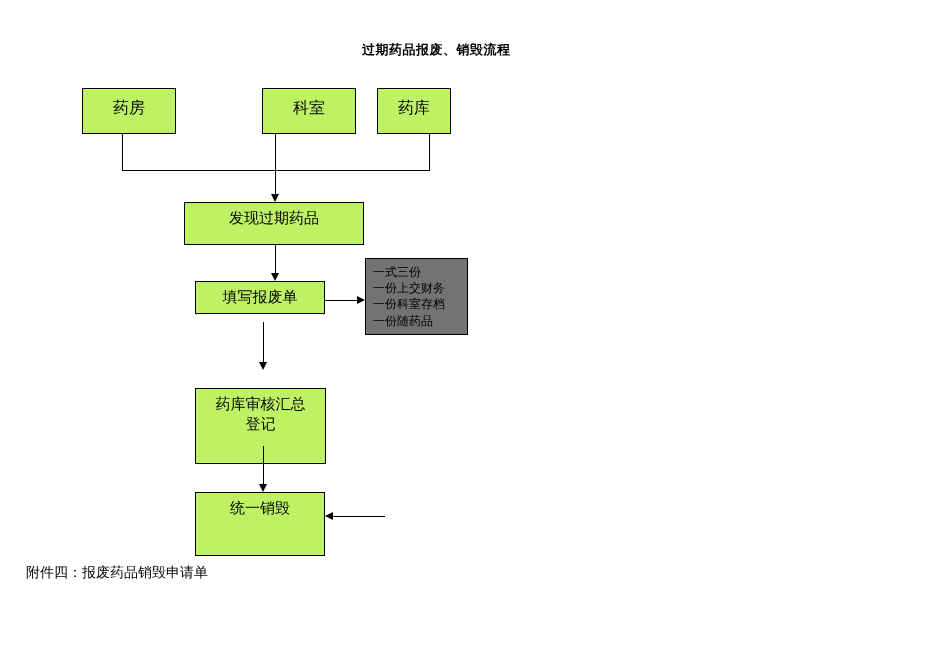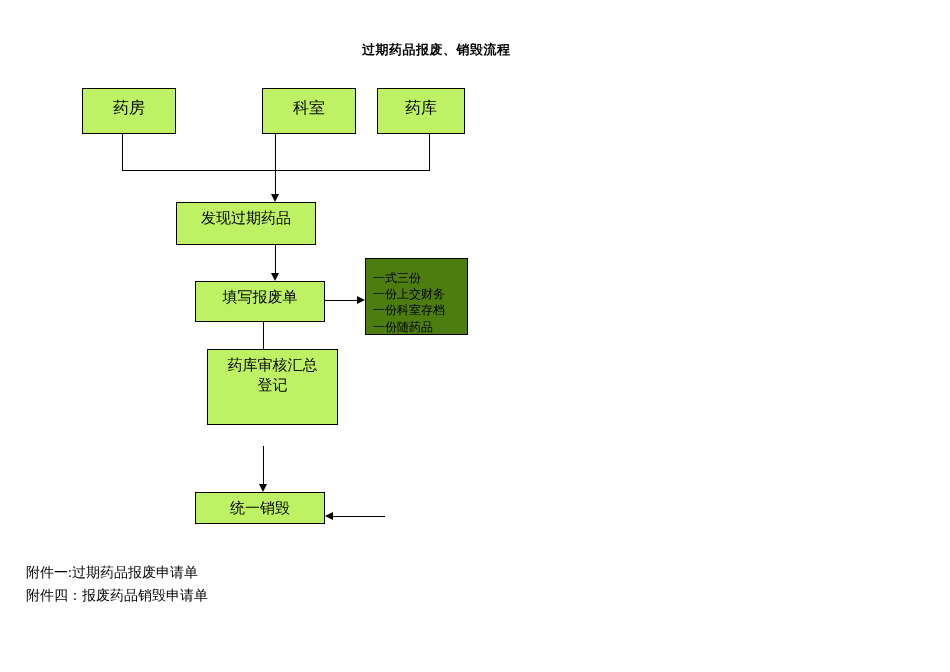--- a/index.html
+++ b/index.html
@@ -54,25 +54,25 @@
   .box-top .box-text {
     padding-top: 8px;
     font-size: 16px;
   }
 
   
   .note {
     position: absolute;
     box-sizing: border-box;
     border: 1px solid #000000;
-    background: #4d7c0f;
+    background: #737373;
     font-size: 12px;
     line-height: 1.35;
     text-align: left;
-    padding: 11px 6px 0 7px;
+    padding: 5px 6px 0 7px;
     white-space: pre-line;
   }
 
   
   .vline {
     position: absolute;
     width: 1px;
     background: #000000;
   }
   .hline {
@@ -125,66 +125,65 @@
   <div class="title">过期药品报废、销毁流程</div>
 
   <div class="box box-top" style="left:82px; top:88px; width:94px;">
     <span class="box-text">药房</span>
   </div>
 
   <div class="box box-top" style="left:226px; top:88px; width:94px;margin-left:36px;">
     <span class="box-text">科室</span>
   </div>
 
-  <div class="box box-top" style="left:377px; top:88px; width:88px;">
+  <div class="box box-top" style="left:377px; top:88px; width:74px;">
     <span class="box-text">药库</span>
   </div>
 
   <div class="vline" style="left:122px; top:134px; height:37px;"></div>
   <div class="vline" style="left:429px; top:134px; height:37px;"></div>
   <div class="hline" style="left:122px; top:170px; width:308px;"></div>
   <div class="vline" style="left:275px; top:134px; height:60px;"></div>
   <div class="arrow-down" style="left:271px; top:194px;"></div>
 
-  <div class="box" style="left:176px; top:202px; width:140px; height:43px;font-family:Liberation Serif, serif;">
+  <div class="box" style="left:184px; top:202px; width:180px; height:43px;font-family:Liberation Serif, serif;">
     <span class="box-text">发现过期药品</span>
   </div>
 
   <div class="vline" style="left:275px; top:245px; height:28px;"></div>
   <div class="arrow-down" style="left:271px; top:273px;"></div>
 
-  <div class="box" style="left:195px; top:281px; width:130px; height:41px;">
+  <div class="box" style="left:195px; top:281px; width:130px; height:33px;">
     <span class="box-text">填写报废单</span>
   </div>
 
   <div class="hline" style="left:325px; top:300px; width:32px;"></div>
   <div class="arrow-right" style="left:357px; top:296px;"></div>
 
   <div class="note" style="left:365px; top:258px; width:103px; height:77px;">一式三份
 一份上交财务
 一份科室存档
 一份随药品</div>
 
   <div class="vline" style="left:263px; top:322px; height:40px;"></div>
   <div class="arrow-down" style="left:259px; top:362px;"></div>
 
-  <div class="box" style="left:195px; top:349px; width:131px; height:76px;margin-left:12px;">
+  <div class="box" style="left:195px; top:388px; width:131px; height:76px;">
     <span class="box-text">药库审核汇总
 登记</span>
   </div>
 
   <div class="vline" style="left:263px; top:446px; height:38px;"></div>
   <div class="arrow-down" style="left:259px; top:484px;"></div>
 
-  <div class="box" style="left:195px; top:492px; width:130px; height:32px;">
+  <div class="box" style="left:195px; top:492px; width:130px; height:64px;">
     <span class="box-text">统一销毁</span>
   </div>
 
   <div class="hline" style="left:333px; top:516px; width:52px;"></div>
   <div class="arrow-left" style="left:325px; top:512px;"></div>
 
 
   <div class="attachments">
-    <div>附件一:过期药品报废申请单</div>
     <div>附件四：报废药品销毁申请单</div>
   </div>
 
 </div>
 
 </body></html>

